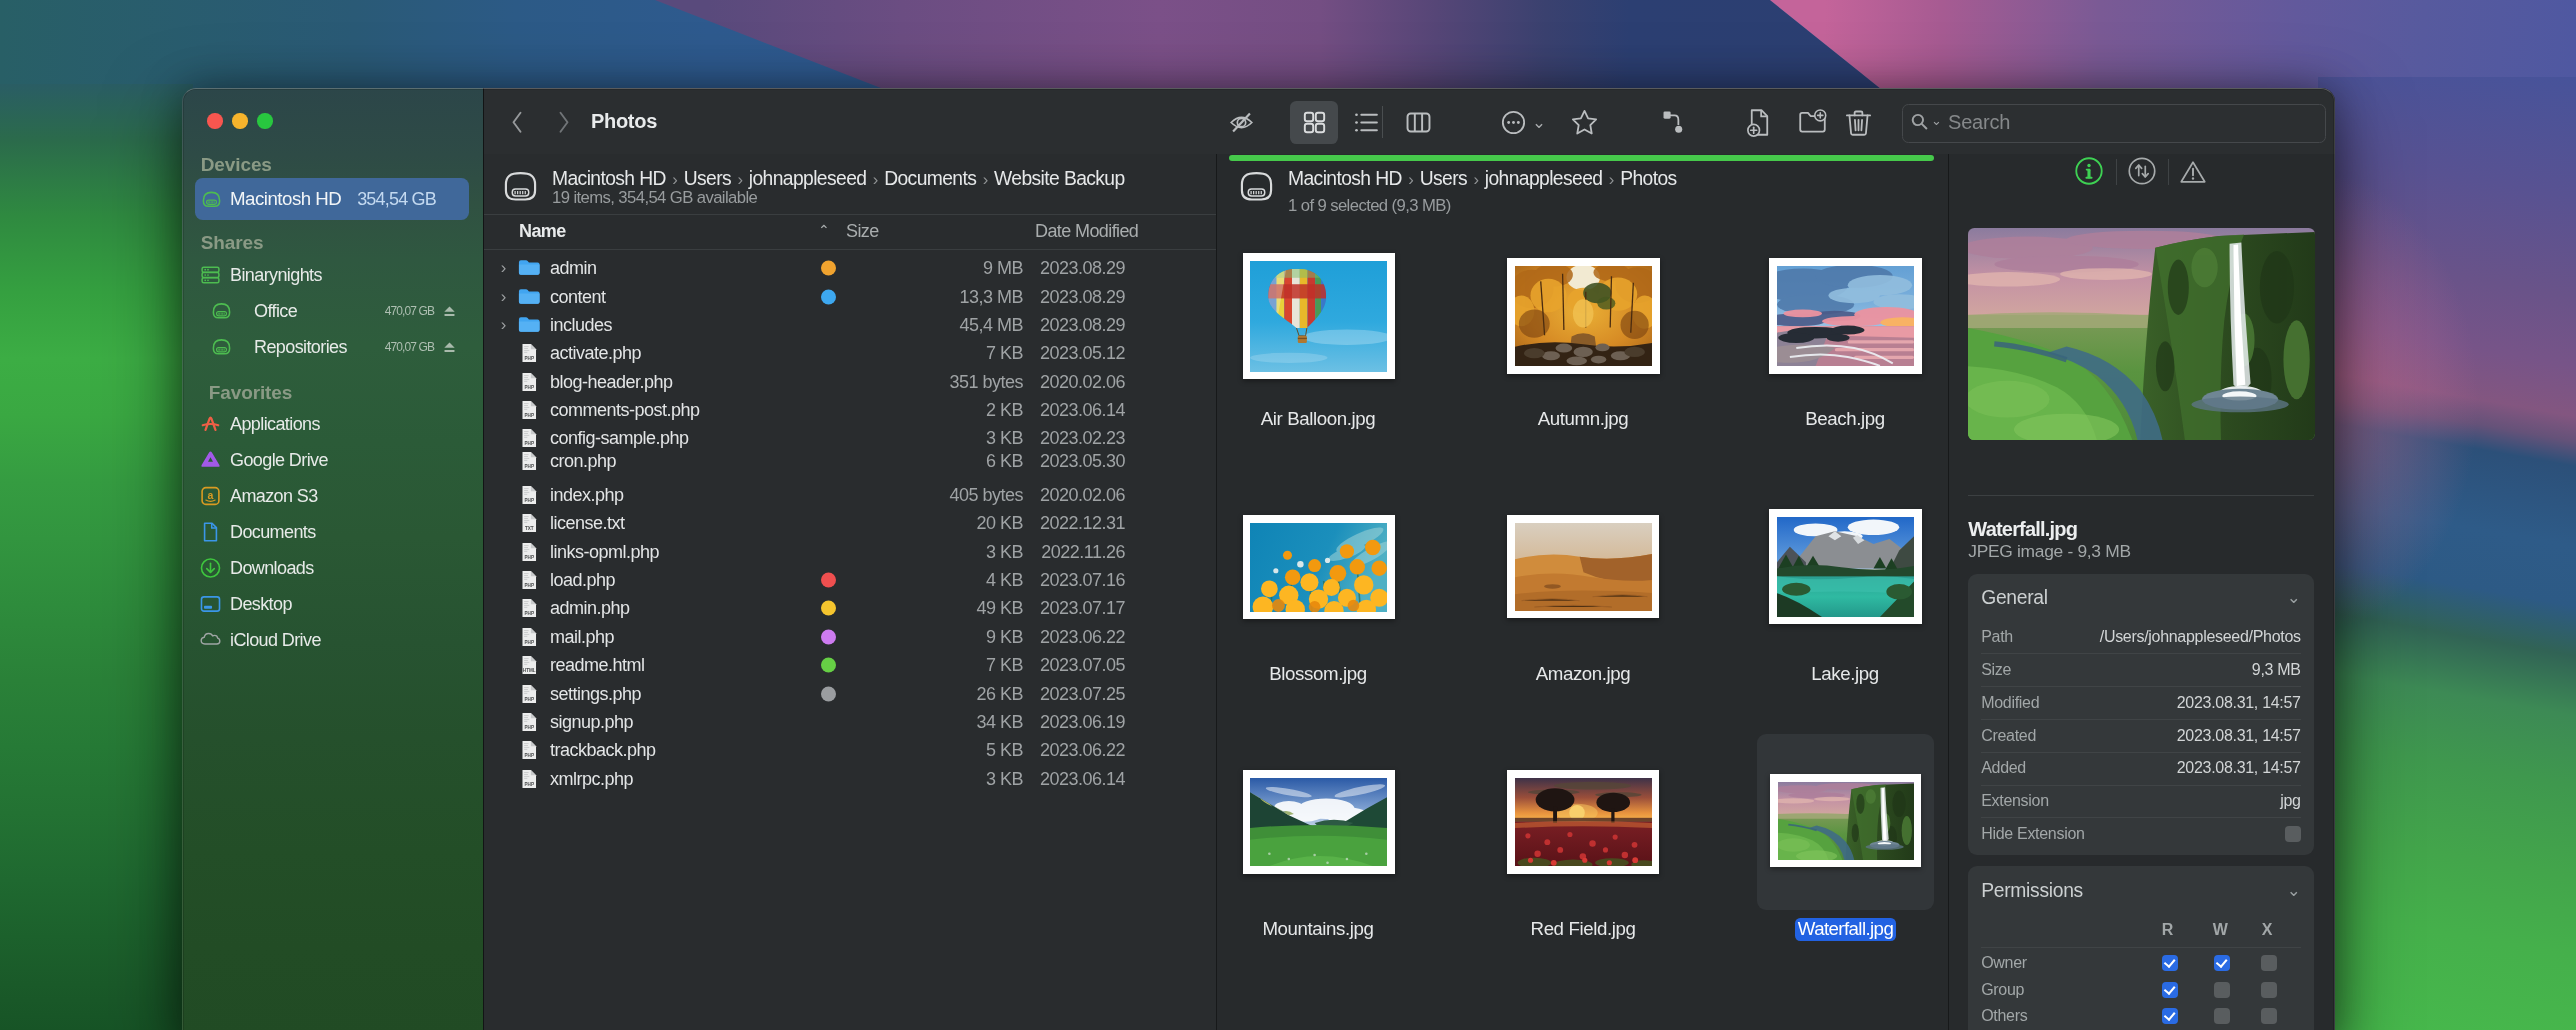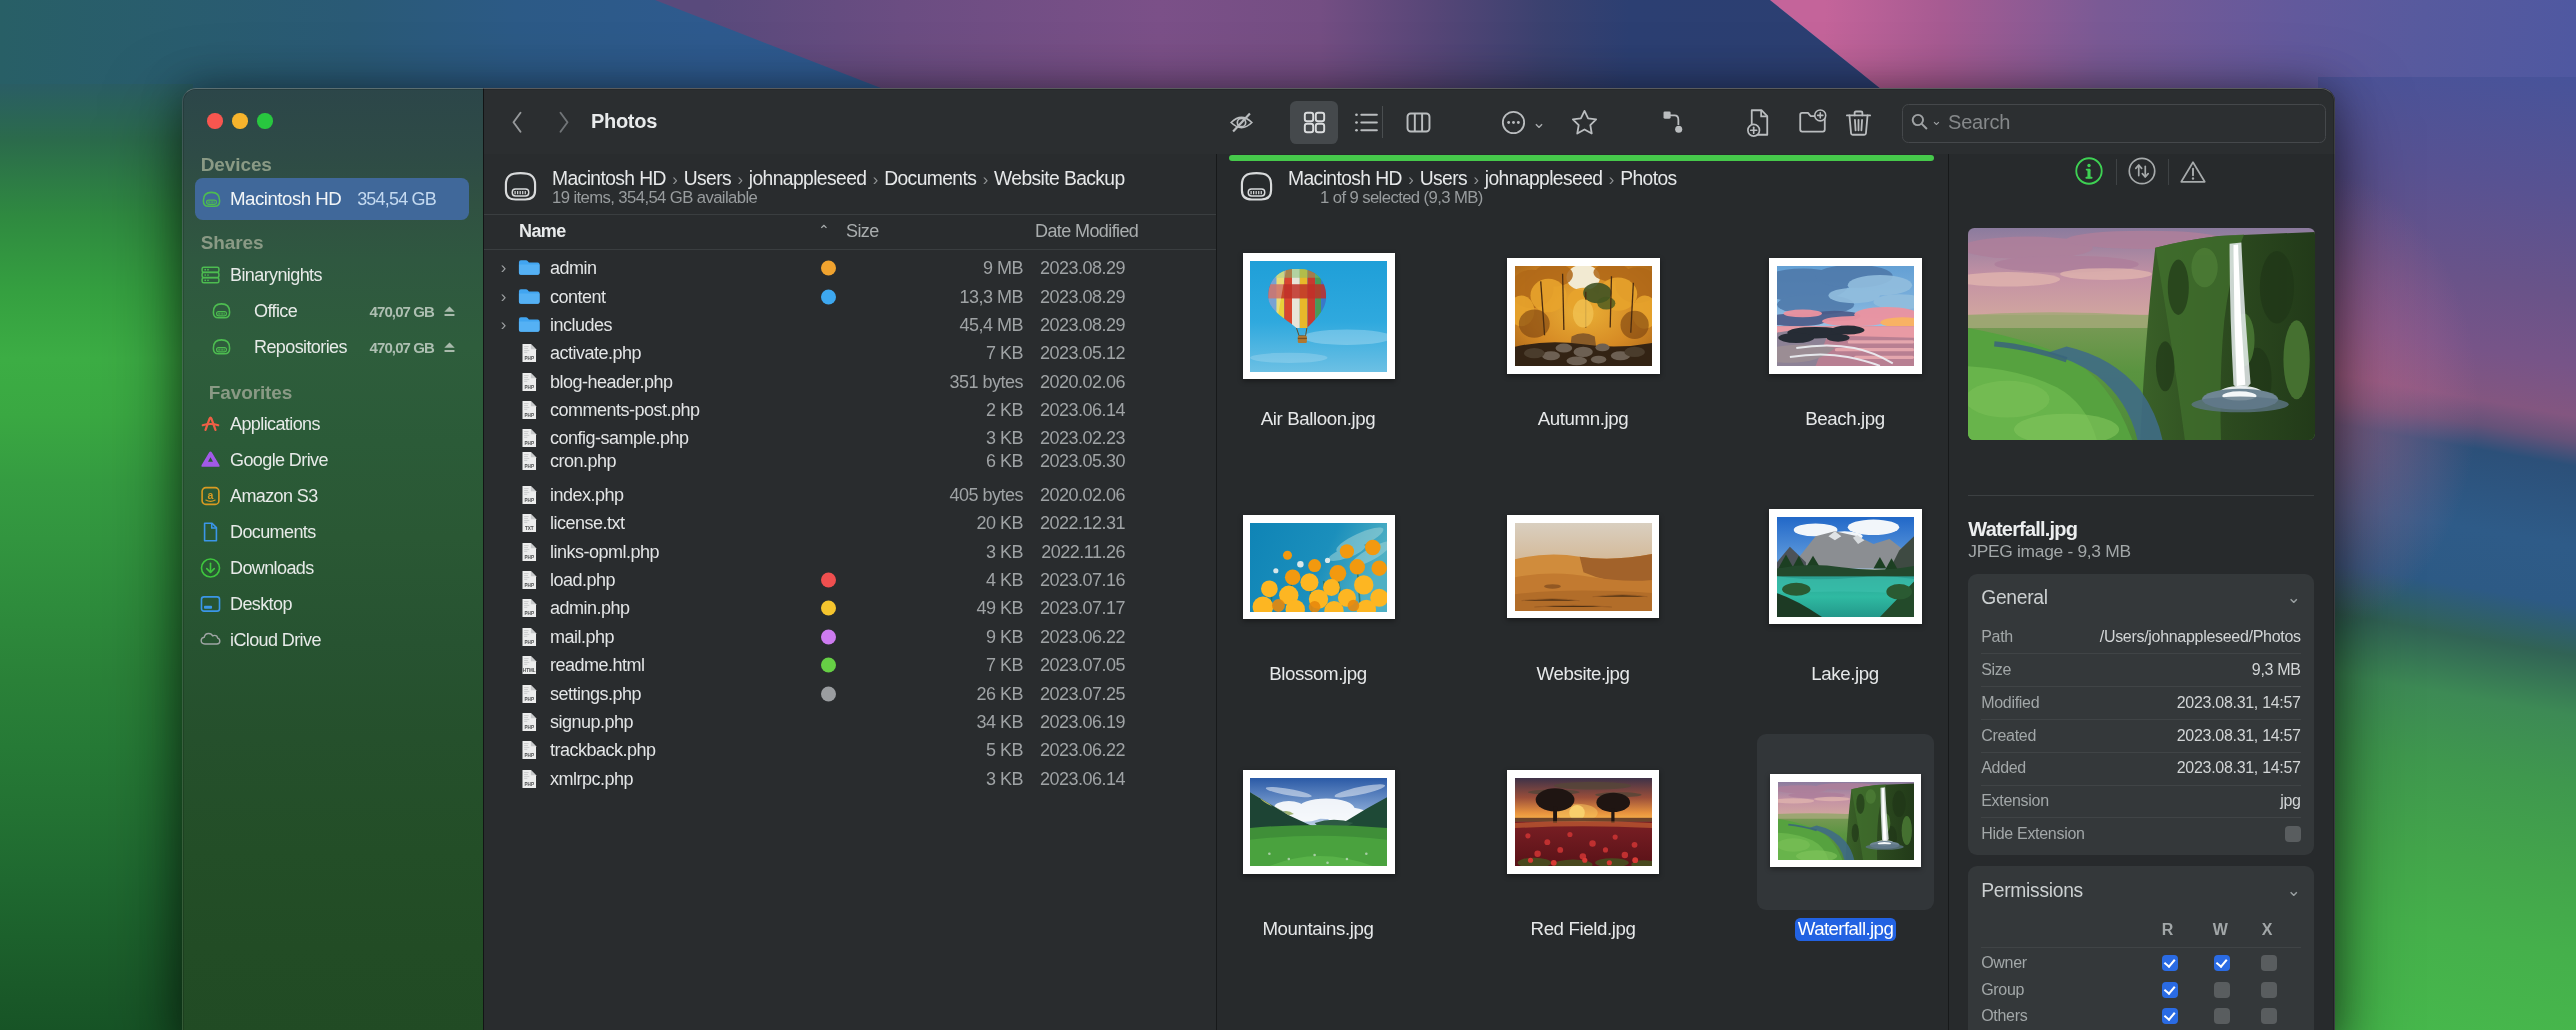--- a/index.html
+++ b/index.html
@@ -24,21 +24,21 @@
 #leftpane{position:absolute;left:0px;top:66px;width:732px;height:889px;background:#292c2e;}
 #midpane{position:absolute;left:734px;top:66px;width:730px;height:889px;background:#272a2c;}
 #rightpane{position:absolute;left:1465px;top:66px;width:386px;height:889px;background:#272a2c;}
 .tl{position:absolute;width:15.5px;height:15.5px;border-radius:50%;top:25px;}
 .sl{position:absolute;font-size:19px;font-weight:bold;color:#8a9a85;letter-spacing:-0.1px;}
 .srow{position:absolute;left:0;width:301px;height:35px;}
 .srow .ic{position:absolute;left:17.4px;top:50%;transform:translateY(-50%);width:23px;height:23px;}
 .srow .ic.sub{left:28px;}
 .srow .tx{position:absolute;left:48px;top:50%;transform:translateY(-50%);font-size:18px;color:#e7eae8;letter-spacing:-0.6px;white-space:nowrap;}
 .srow .tx.sub{left:59px;margin-left:13px;}
-.srow .val{position:absolute;right:49px;top:50%;transform:translateY(-50%);font-size:15px;color:#aebfb2;letter-spacing:-0.9px;font-weight:bold;}
+.srow .val{position:absolute;right:49px;top:50%;transform:translateY(-50%);font-size:12px;color:#aebfb2;letter-spacing:-0.9px;}
 .srow .ej{position:absolute;right:26px;top:50%;transform:translateY(-50%);width:15px;height:15px;}
 #mhd{position:absolute;left:13px;top:90px;width:274px;height:42px;border-radius:7.7px;background:#40689a;}
 #mhd .ic{position:absolute;left:5.2px;top:9.7px;width:23px;height:23px;}
 #mhd .tx{position:absolute;left:35px;top:21px;transform:translateY(-50%);font-size:18.7px;color:#f2f5f7;letter-spacing:-0.5px;}
 #mhd .val{position:absolute;right:33px;top:21px;transform:translateY(-50%);font-size:18px;color:#c3d9f0;letter-spacing:-0.8px;}
 .tbi{position:absolute;top:18.7px;width:31px;height:31px;}
 #search{position:absolute;left:1418px;top:16px;width:424px;height:39px;border-radius:6.4px;border:1.3px solid #45484b;background:#2c2f31;}
 #search .mg{position:absolute;left:9px;top:16.7px;transform:translateY(-50%) rotate(-45deg);font-size:22px;color:#9fa2a4;}
 #search .ch{position:absolute;left:28px;top:15px;transform:translateY(-50%);font-size:13px;color:#9fa2a4;}
 #search .ph{position:absolute;left:45px;top:17.4px;transform:translateY(-50%);font-size:20px;color:#85888a;letter-spacing:-0.2px;}
@@ -645,21 +645,21 @@
           <rect x="14.5" y="30" width="26" height="11" rx="5" fill="none" stroke="#d8dadb" stroke-width="2.3"></rect>
           <g stroke="#d8dadb" stroke-width="1.9">
             <line x1="19" y1="33" x2="19" y2="38.2"></line>
             <line x1="23" y1="33" x2="23" y2="38.2"></line>
             <line x1="27" y1="33" x2="27" y2="38.2"></line>
             <line x1="31" y1="33" x2="31" y2="38.2"></line>
             <line x1="35" y1="33" x2="35" y2="38.2"></line>
           </g>
         </svg>
       <div class="bc-l1" style="left:70px;top:24.5px;transform:translateY(-50%);">Macintosh HD<span class="sep">›</span>Users<span class="sep">›</span>johnappleseed<span class="sep">›</span>Photos</div>
-      <div class="bc-l2" style="left:70px;top:44px;transform:translateY(-50%);margin-left:32px;">1 of 9 selected (9,3 MB)</div>
+      <div class="bc-l2" style="left:70px;top:52px;transform:translateY(-50%);">1 of 9 selected (9,3 MB)</div>
       <div id="wfsel"></div>
       <div class="gcell" style="left:24.5px;top:99px;width:152px;height:126px;">
           <svg width="137" height="111" viewBox="0 0 212 172" preserveAspectRatio="none">
 <defs>
               <linearGradient id="absky" x1="0" y1="0" x2="0" y2="1">
                 <stop offset="0" stop-color="#1f9fd8"></stop>
                 <stop offset=".55" stop-color="#2fa9de"></stop>
                 <stop offset="1" stop-color="#6cc0e4"></stop>
               </linearGradient>
 <clipPath id="abball">
@@ -1071,21 +1071,21 @@
 <path d="M150 180 Q220 196 262 246 Q288 282 296 322 L258 322 Q244 262 196 224 Q160 200 120 190 Z" fill="#3f6b85" opacity=".9"></path>
 <path d="M40 176 Q90 180 150 200" stroke="#3a647c" stroke-width="8" fill="none" opacity=".85"></path>
 <ellipse cx="60" cy="260" rx="64" ry="28" fill="#77bd54" opacity=".75"></ellipse>
 <ellipse cx="150" cy="306" rx="80" ry="24" fill="#82c55c" opacity=".6"></ellipse>
 </svg>
         </div>
       <div class="glab" style="left:-16px;top:265px;">Air Balloon.jpg</div>
       <div class="glab" style="left:249px;top:265px;">Autumn.jpg</div>
       <div class="glab" style="left:511px;top:265px;">Beach.jpg</div>
       <div class="glab" style="left:-16px;top:520px;">Blossom.jpg</div>
-      <div class="glab" style="left:249px;top:520px;">Website.jpg</div>
+      <div class="glab" style="left:249px;top:520px;">Amazon.jpg</div>
       <div class="glab" style="left:511px;top:520px;">Lake.jpg</div>
       <div class="glab" style="left:-16px;top:775px;">Mountains.jpg</div>
       <div class="glab" style="left:249px;top:775px;">Red Field.jpg</div>
       <div id="wfpill">
           <div>Waterfall.jpg</div>
         </div>
     </div>
     <div id="rightpane">
 
       <svg style="position:absolute;left:125px;top:1.9px;width:30px;height:30px;" viewBox="0 0 46 46">

